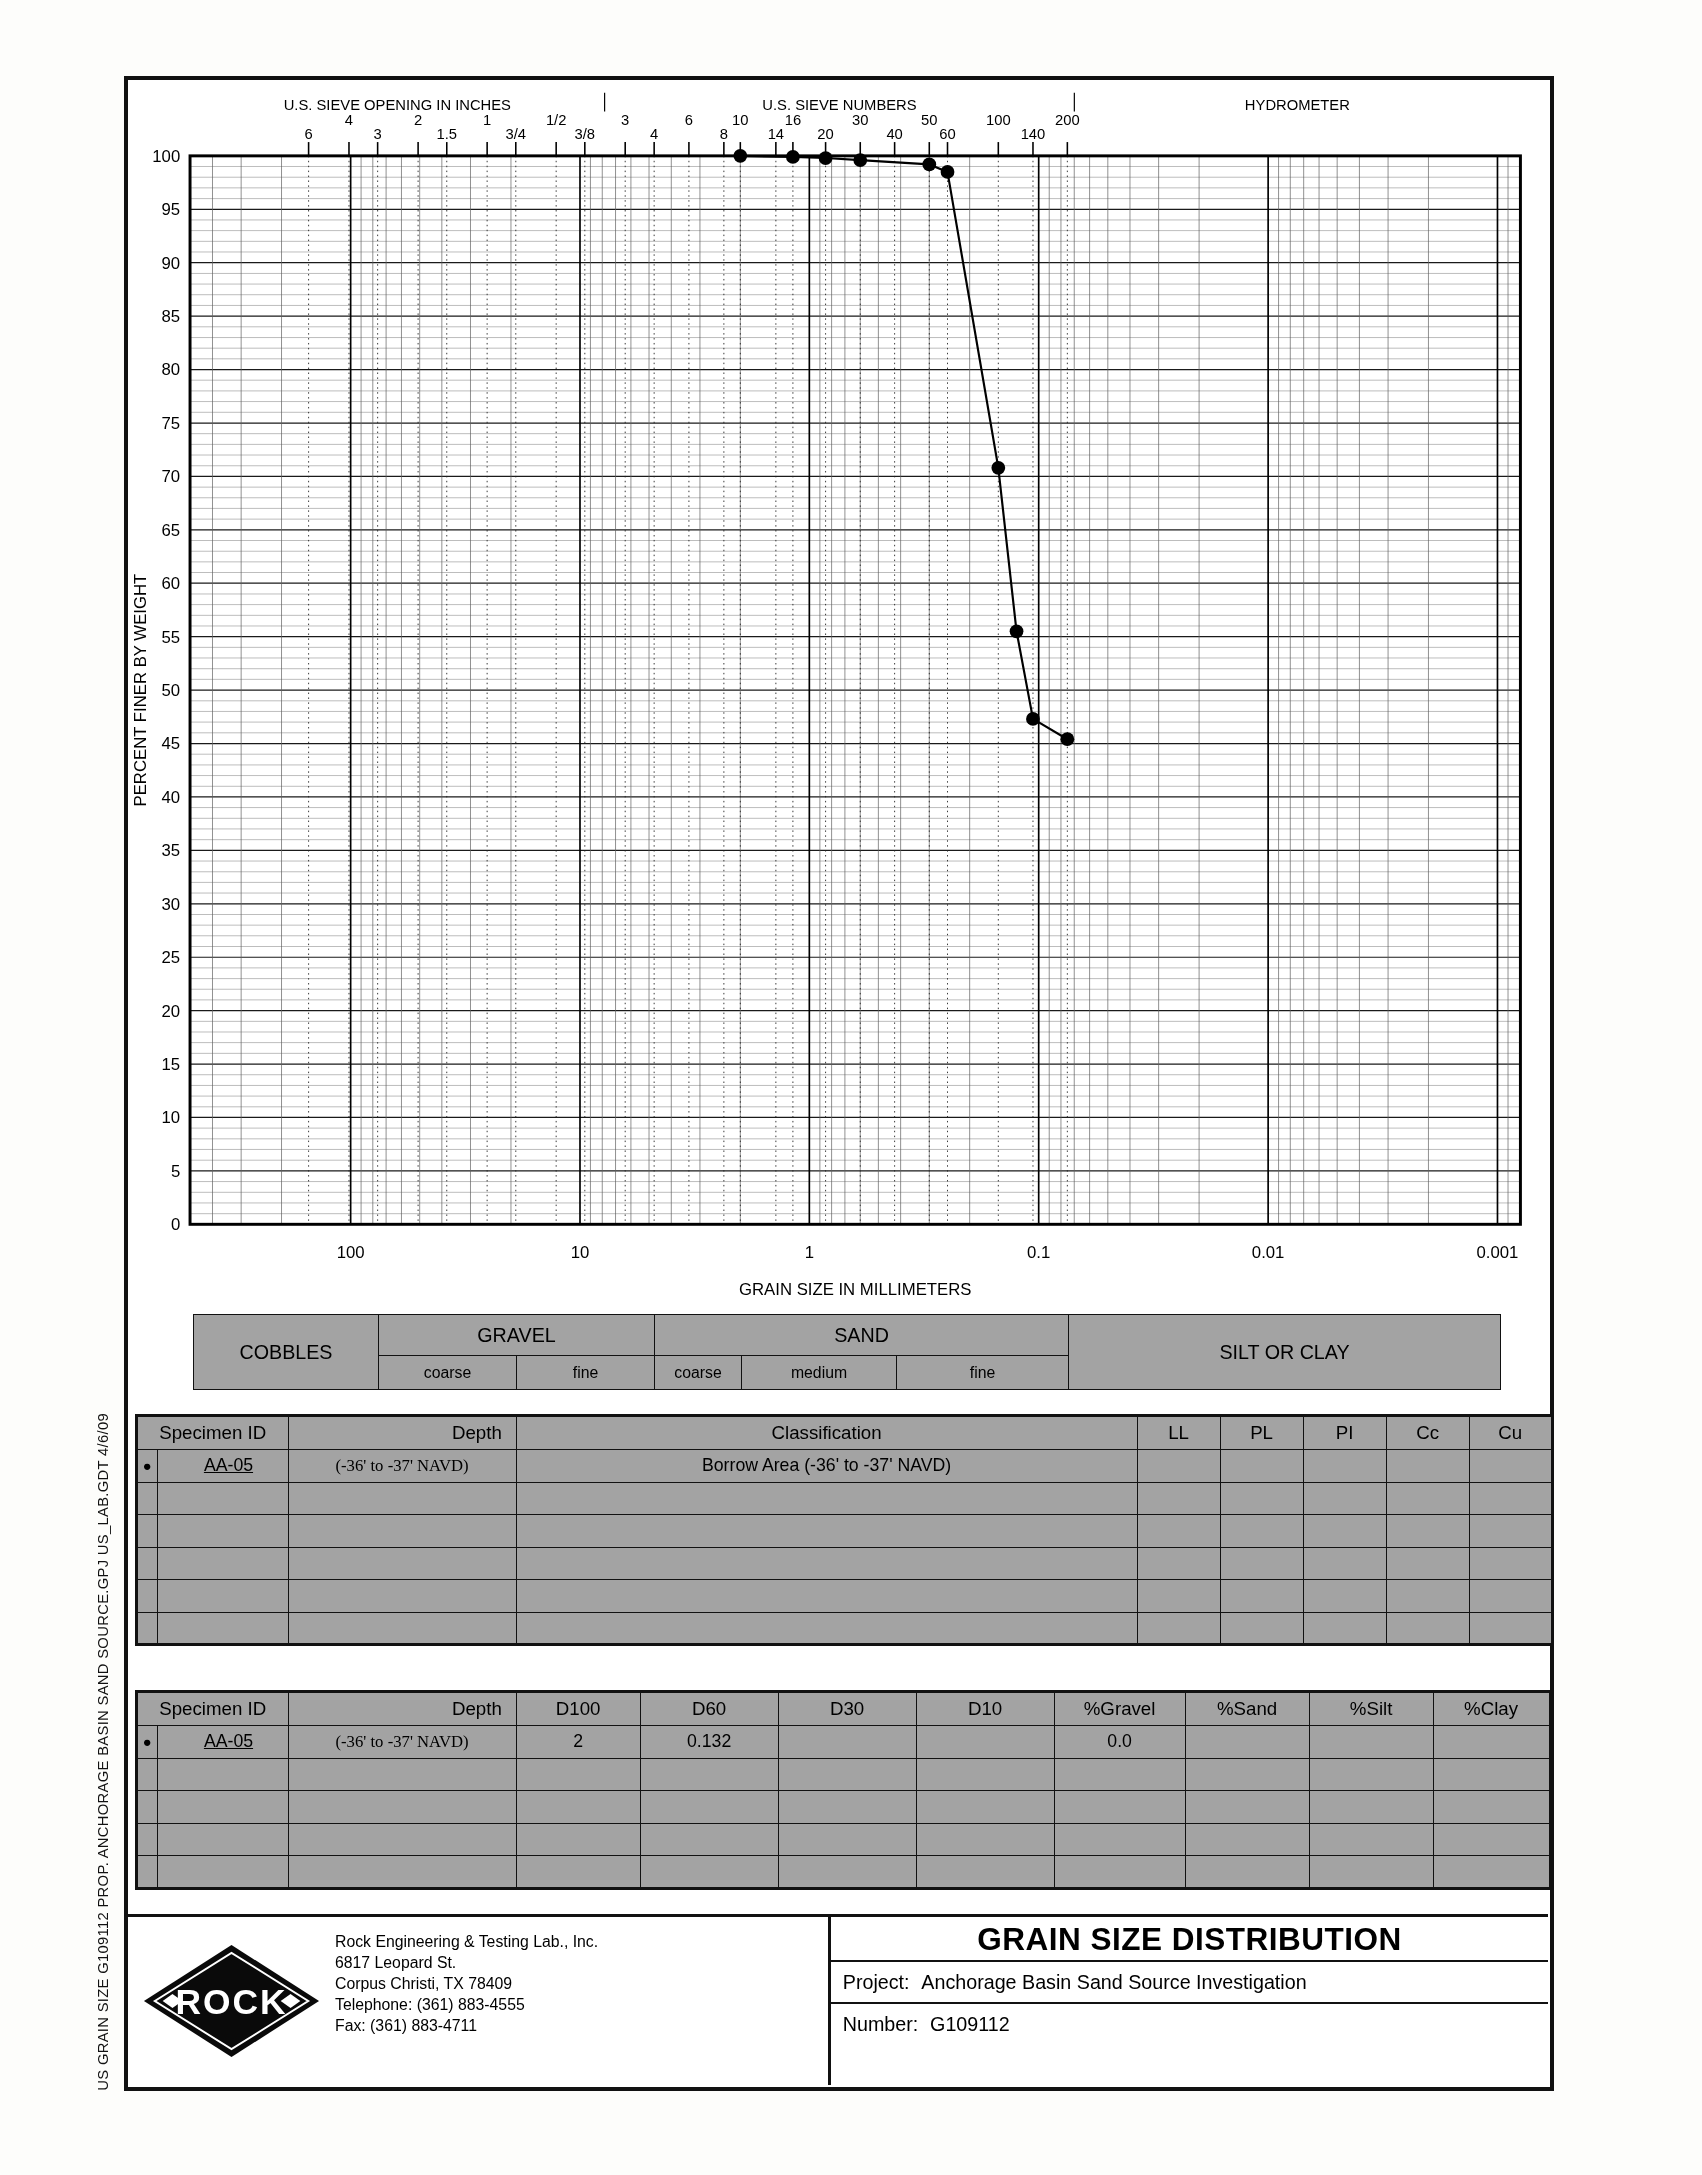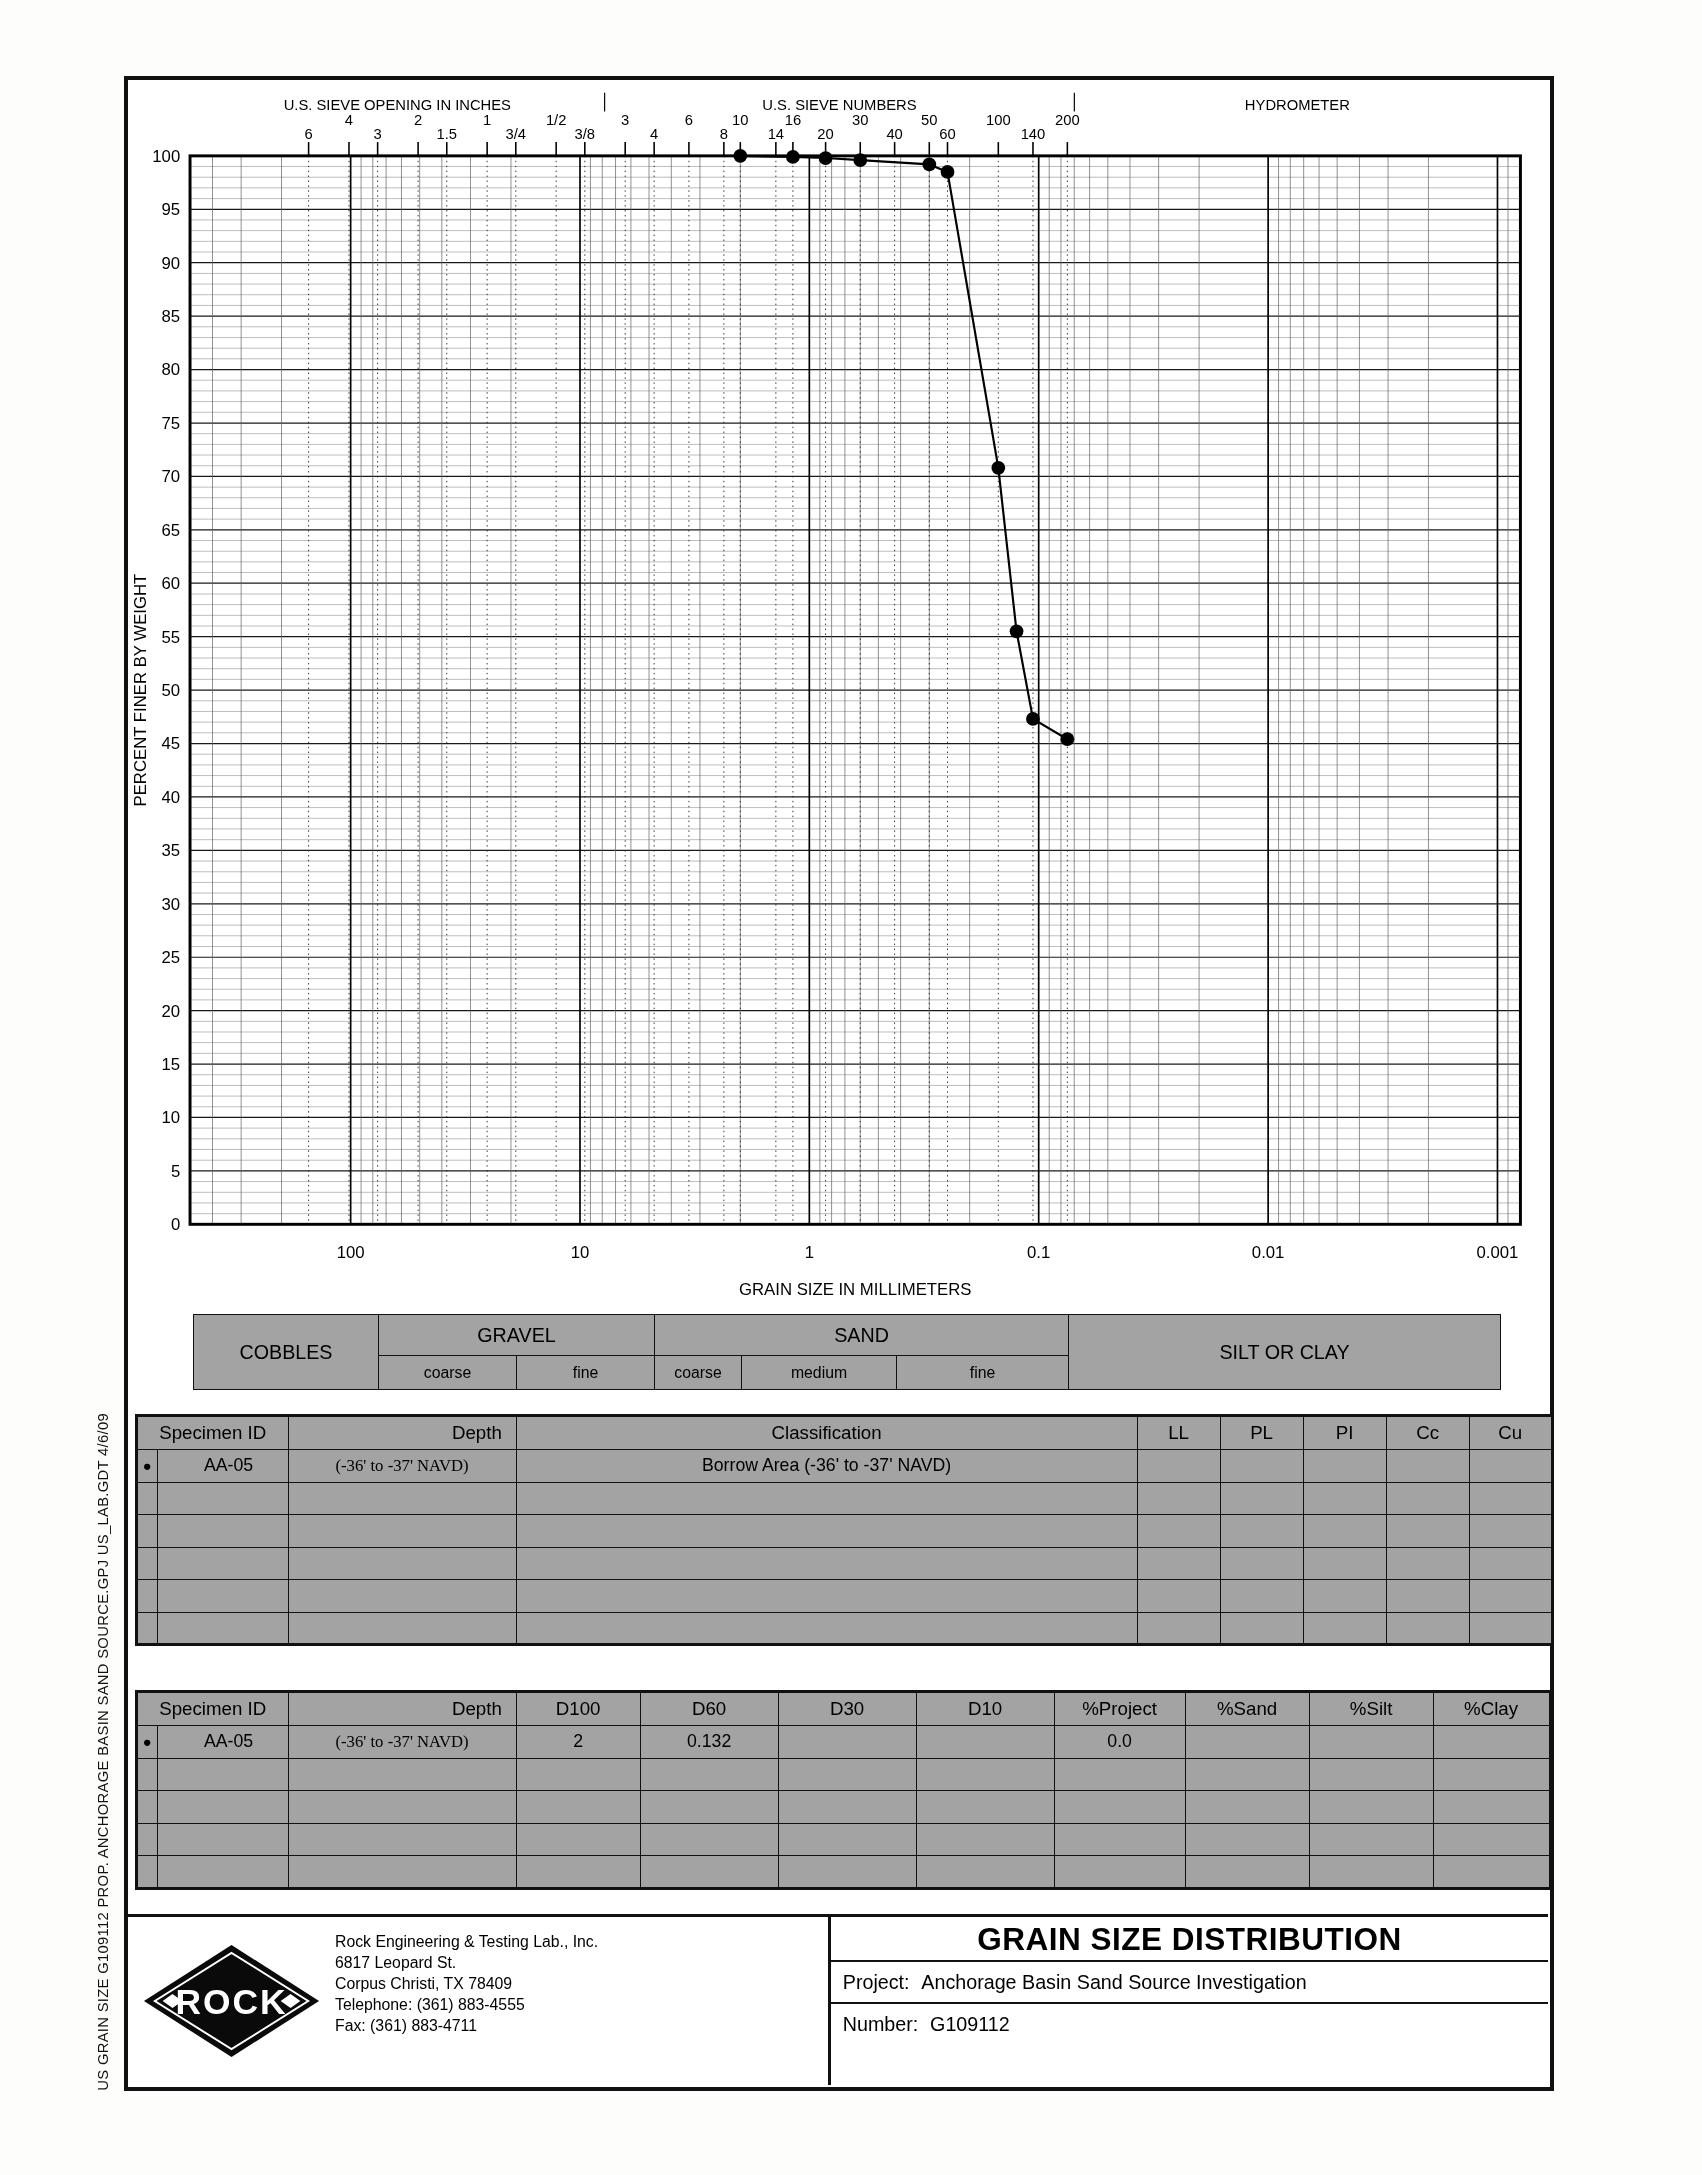--- a/index.html
+++ b/index.html
@@ -27,21 +27,21 @@
   .bands .sub { font-size:15.8px; height:34px;margin-top:45px; }
 
   
   .spec { left:6.9px; top:1334px; width:1414px; border:3px solid #111; }
   .res  { left:6.9px; top:1610px; width:1414px; border:3px solid #111; }
   .spec thead tr, .res thead tr { height:34px; }
   .spec tbody tr, .res tbody tr { height:32.5px; }
   .spec th, .res th { font-size:18.7px; }
   .spec td, .res td { font-size:17.7px; }
   .th-depth { text-align:right !important; padding-right:13.8px !important; }
-  td.idcell { text-align:right; padding-left:11.8px !important; font-weight:bold; }
+  td.idcell { text-align:right; padding-left:11.8px !important; font-weight:bold;text-decoration:underline; }
   td.serif  { font-family:"Liberation Serif", serif; font-size:16.7px; }
   td.b { font-weight:bold; }
   td.marker { font-size:14.8px; }
 
   
   .footer { position:absolute; left:0; top:1834px; width:1420px; height:171px;
             border-top:3px solid #111; display:flex; background:#fff; }
   .footer-left { width:703px; border-right:3px solid #111; position:relative; }
   .logo { position:absolute; left:13.8px; top:21.7px; }
   .company { position:absolute; left:207px; top:13.8px; font-size:15.8px; line-height:21px; }
@@ -475,21 +475,21 @@
           <col style="width:117px">
       </colgroup>
       <thead>
         <tr>
           <th colspan="2">Specimen ID</th>
           <th class="th-depth">Depth</th>
           <th>D100</th>
           <th>D60</th>
           <th>D30</th>
           <th>D10</th>
-          <th>%Project</th>
+          <th>%Gravel</th>
           <th>%Sand</th>
           <th>%Silt</th>
           <th>%Clay</th>
         </tr>
       </thead>
       <tbody>
           <tr>
             <td class="marker">●</td>
             <td class="idcell">AA-05</td>
             <td class="serif">(-36' to -37' NAVD)</td>

